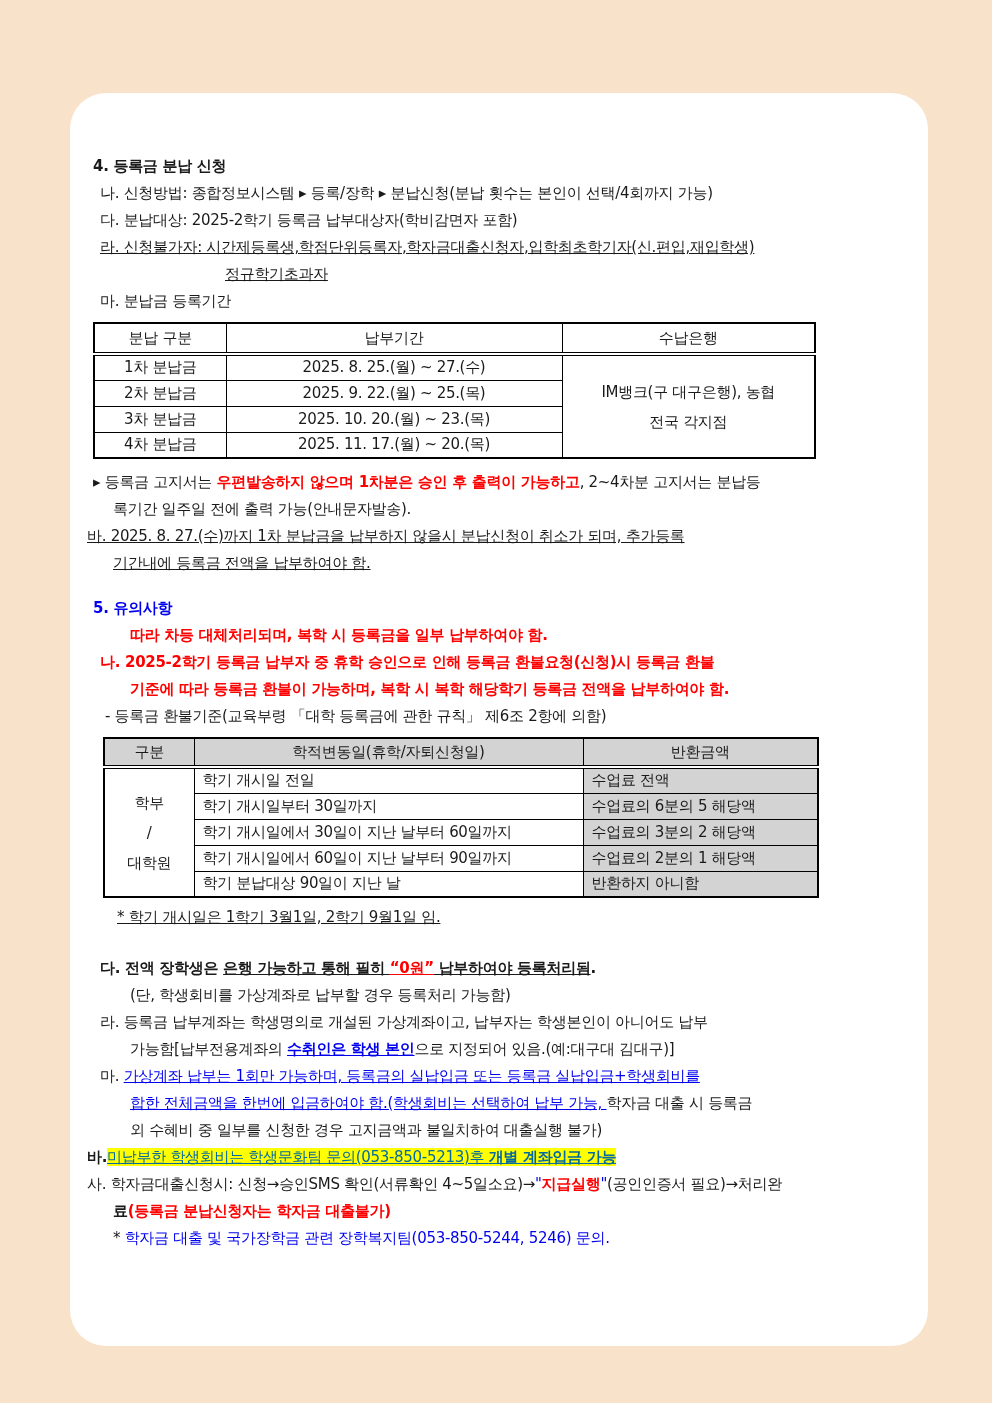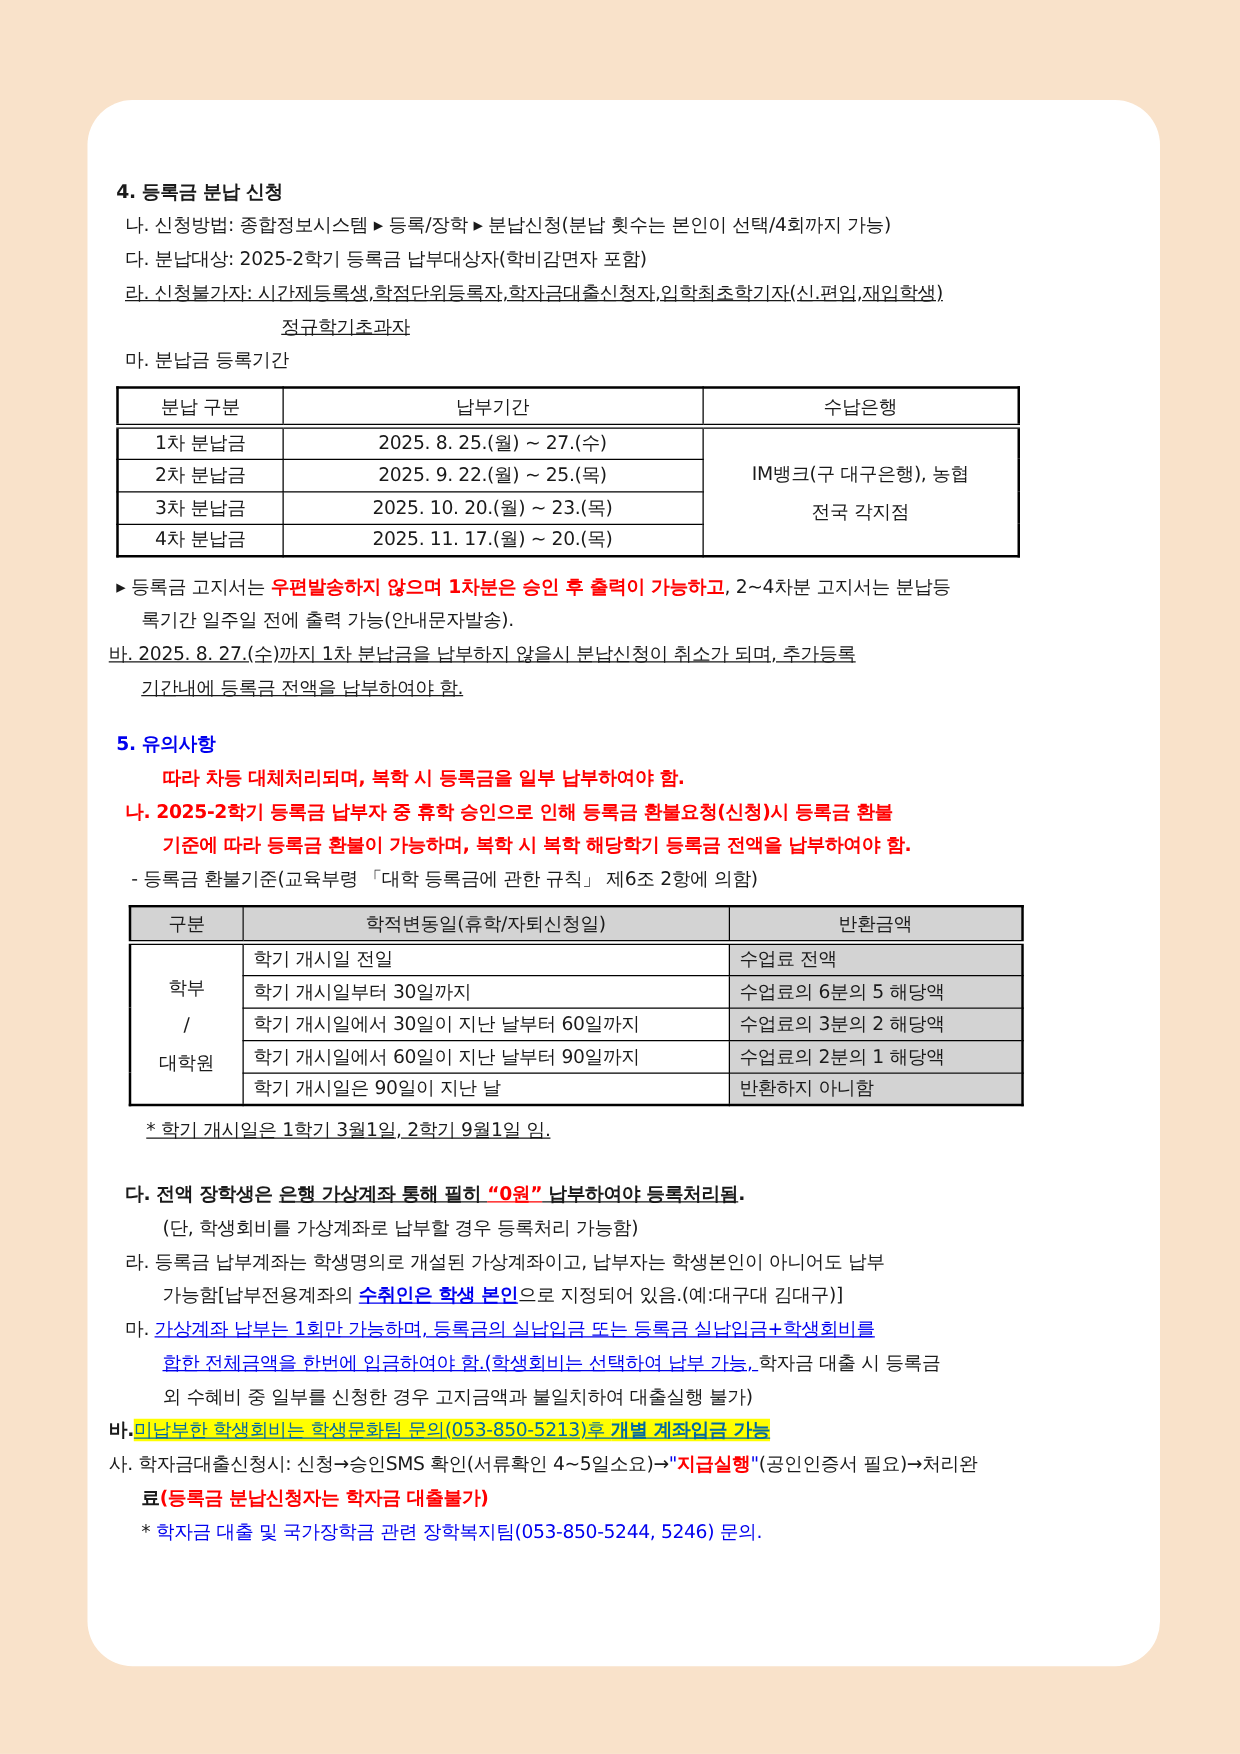--- a/index.html
+++ b/index.html
@@ -4,21 +4,21 @@
 <style>
   * { margin: 0; padding: 0; box-sizing: border-box; }
   html, body {
     width: 992px; height: 1403px;
     background: #f9e2ca;
     font-family: "DejaVu Sans", "Liberation Sans", sans-serif;
     overflow: hidden;
   }
   .card {
     position: absolute;
-    left: 70px; top: 80px;
+    left: 70px; top: 93px;
     width: 858px; height: 1253px;
     background: #ffffff;
     border-radius: 36px;
   }
   .content {
     padding: 60px 26px 0 23px;
     font-size: 15px;
     color: #1a1a1a;
     letter-spacing: -0.3px;
   }
@@ -172,32 +172,32 @@
       </tr>
       <tr>
         <td class="cell-left">학기 개시일에서 30일이 지난 날부터 60일까지</td>
         <td class="gray">수업료의 3분의 2 해당액</td>
       </tr>
       <tr>
         <td class="cell-left">학기 개시일에서 60일이 지난 날부터 90일까지</td>
         <td class="gray">수업료의 2분의 1 해당액</td>
       </tr>
       <tr>
-        <td class="cell-left">학기 개시일은 90일이 지난 날</td>
+        <td class="cell-left">학기 분납대상 90일이 지난 날</td>
         <td class="gray">반환하지 아니함</td>
       </tr>
     </tbody>
       </table>
 
     <div class="ln ml24 u">* 학기 개시일은 1학기 3월1일, 2학기 9월1일 임.</div>
 
     <div class="gap24"></div>
 
     <div class="ln ml7">
-      <span class="bold">다. </span><span class="bold">전액 장학생은 </span><span class="bold u">은행 가상계좌 통해 필히 </span><span class="bold u red">“0원”</span><span class="bold u"> 납부하여야 등록처리됨</span><span class="bold">.</span>
+      <span class="bold">다. </span><span class="bold">전액 장학생은 </span><span class="bold u">은행 가능하고 통해 필히 </span><span class="bold u red">“0원”</span><span class="bold u"> 납부하여야 등록처리됨</span><span class="bold">.</span>
     </div>
     <div class="ln ml37">(단, 학생회비를 가상계좌로 납부할 경우 등록처리 가능함)</div>
 
     <div class="ln ml7">라. 등록금 납부계좌는 학생명의로 개설된 가상계좌이고, 납부자는 학생본인이 아니어도 납부</div>
     <div class="ln ml37">
       <span>가능함[납부전용계좌의 </span><span class="blue bold u">수취인은 학생 본인</span><span>으로 지정되어 있음.(예:대구대 김대구)]</span>
     </div>
 
     <div class="ln ml7">
       <span>마. </span><span class="blue u">가상계좌 납부는 1회만 가능하며, 등록금의 실납입금 또는 등록금 실납입금+학생회비를</span>

